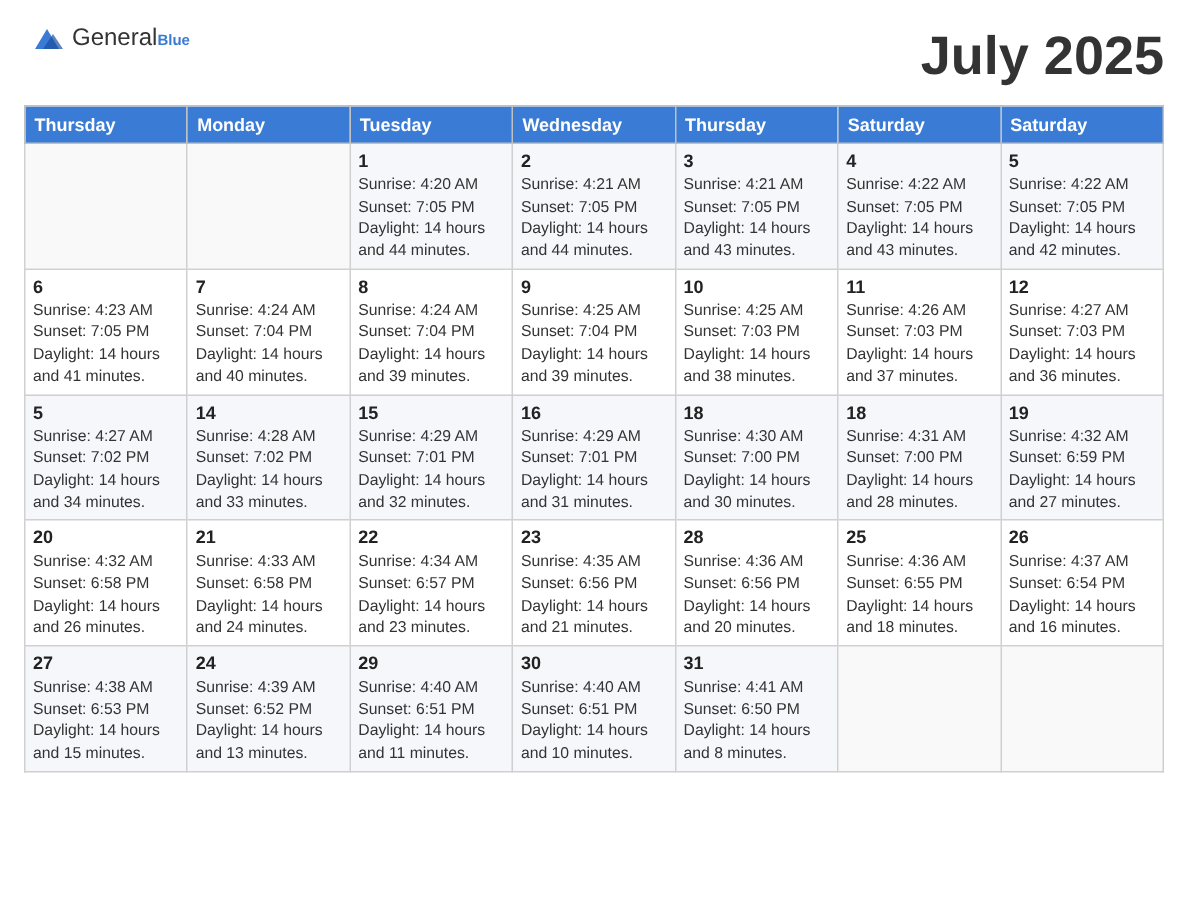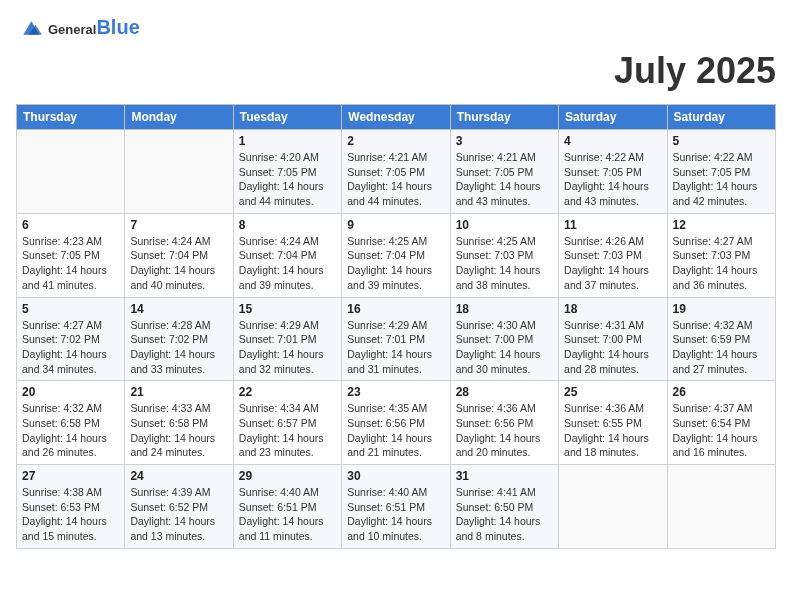--- a/index.html
+++ b/index.html
@@ -20,21 +20,20 @@
       display: flex;
       align-items: center;
       gap: 4px;
     }
     .logo-icon {
       width: 28px;
       height: 20px;
     }
     .title-block {
       text-align: right;
-      margin-top: 34px;
     }
     .month-title {
       font-size: 36px;
       font-weight: bold;
       color: #333;
     }
     .location-title {
       font-size: 16px;
       color: #555;
     }
@@ -83,21 +82,21 @@
 </head>
 <body>
 
 <div class="header">
   <div class="logo">
     <svg class="logo-icon" viewBox="0 0 40 30" xmlns="http://www.w3.org/2000/svg">
       <polygon points="10,25 22,5 34,25" fill="#3a7bd5"></polygon>
       <polygon points="18,25 28,10 38,25" fill="#1a4fa0" opacity="0.7"></polygon>
     </svg>
     <div>
-      <span style="font-size:13px;font-weight:bold;color:#333;">General</span><span style="font-size:20px;font-weight:bold;color:#3a7bd5;margin-top:36px;">Blue</span>
+      <span style="font-size:16px;font-weight:normal;color:#333;">General</span><span style="font-size:10px;font-weight:bold;color:#3a7bd5;margin-top:36px;">Blue</span>
     </div>
   </div>
   <div class="title-block">
     <div class="month-title">July 2025</div>
   </div>
 </div>
 
 <table class="calendar">
   <thead>
     <tr>

